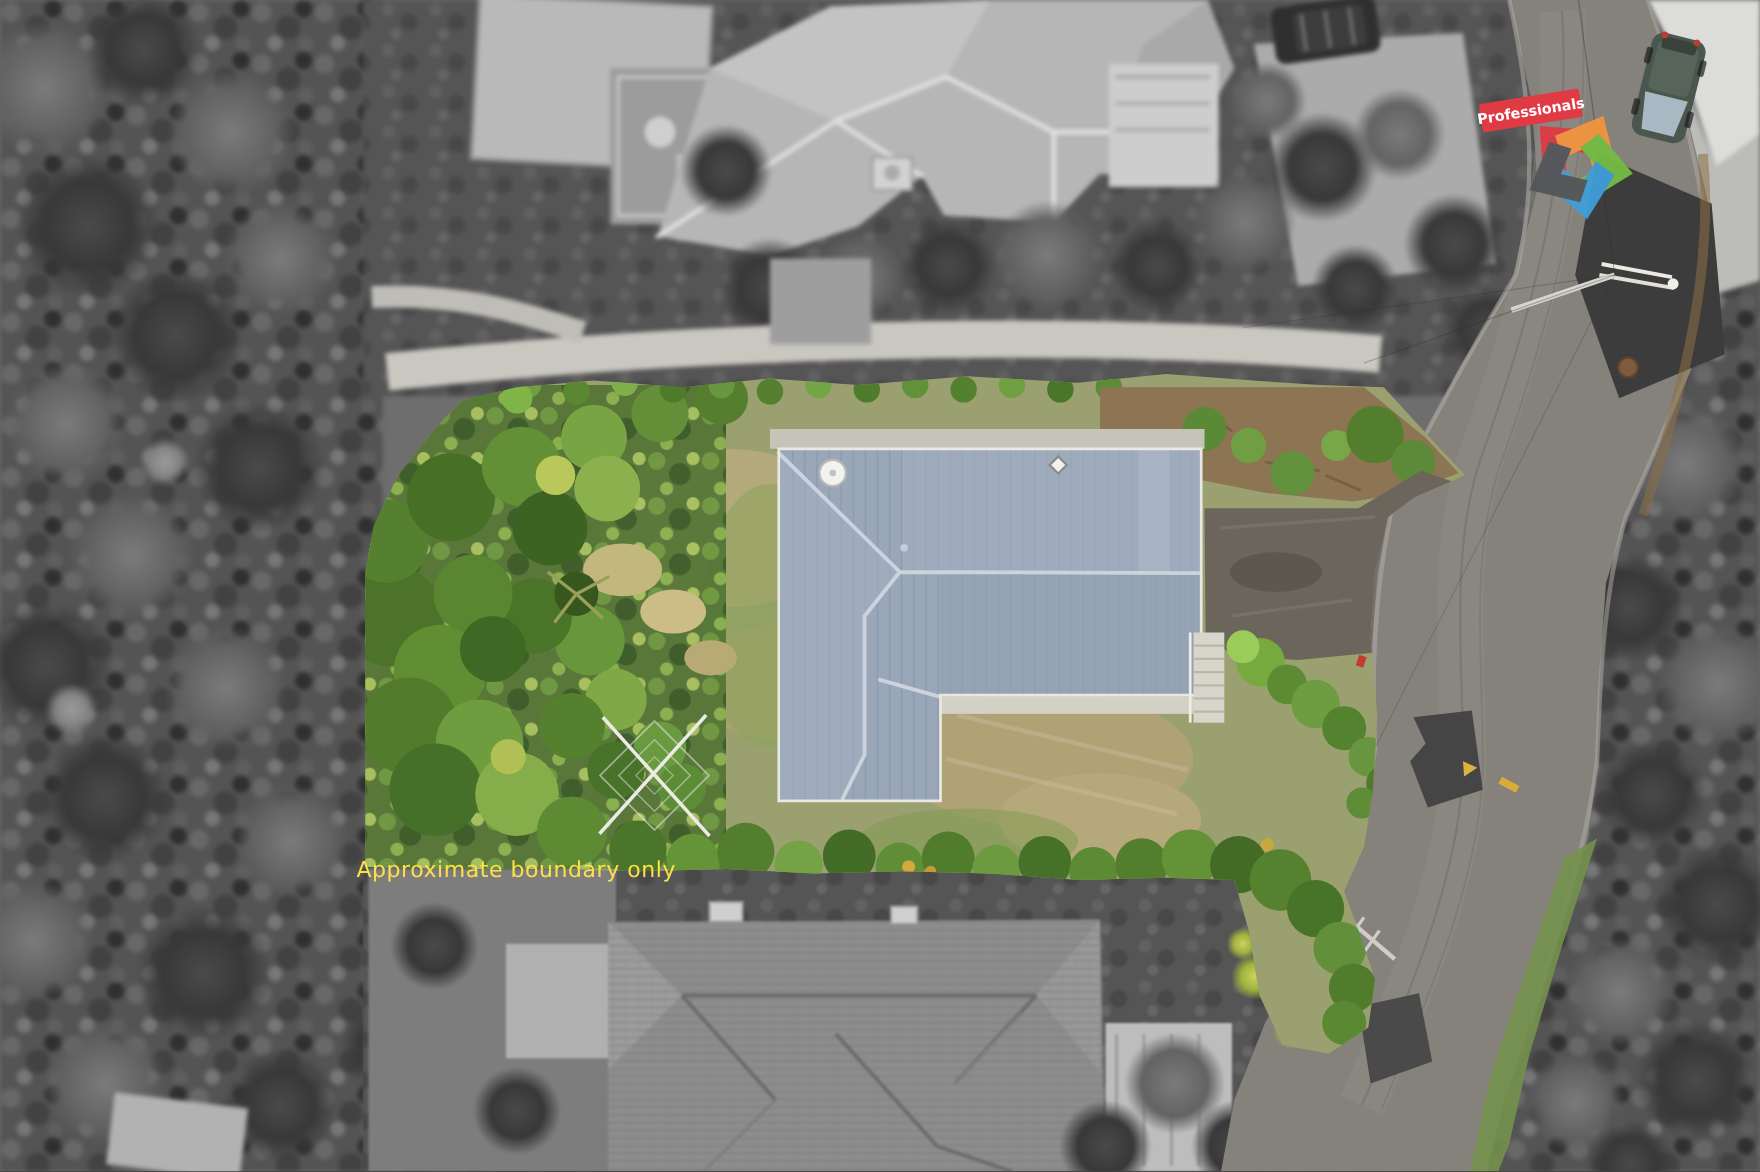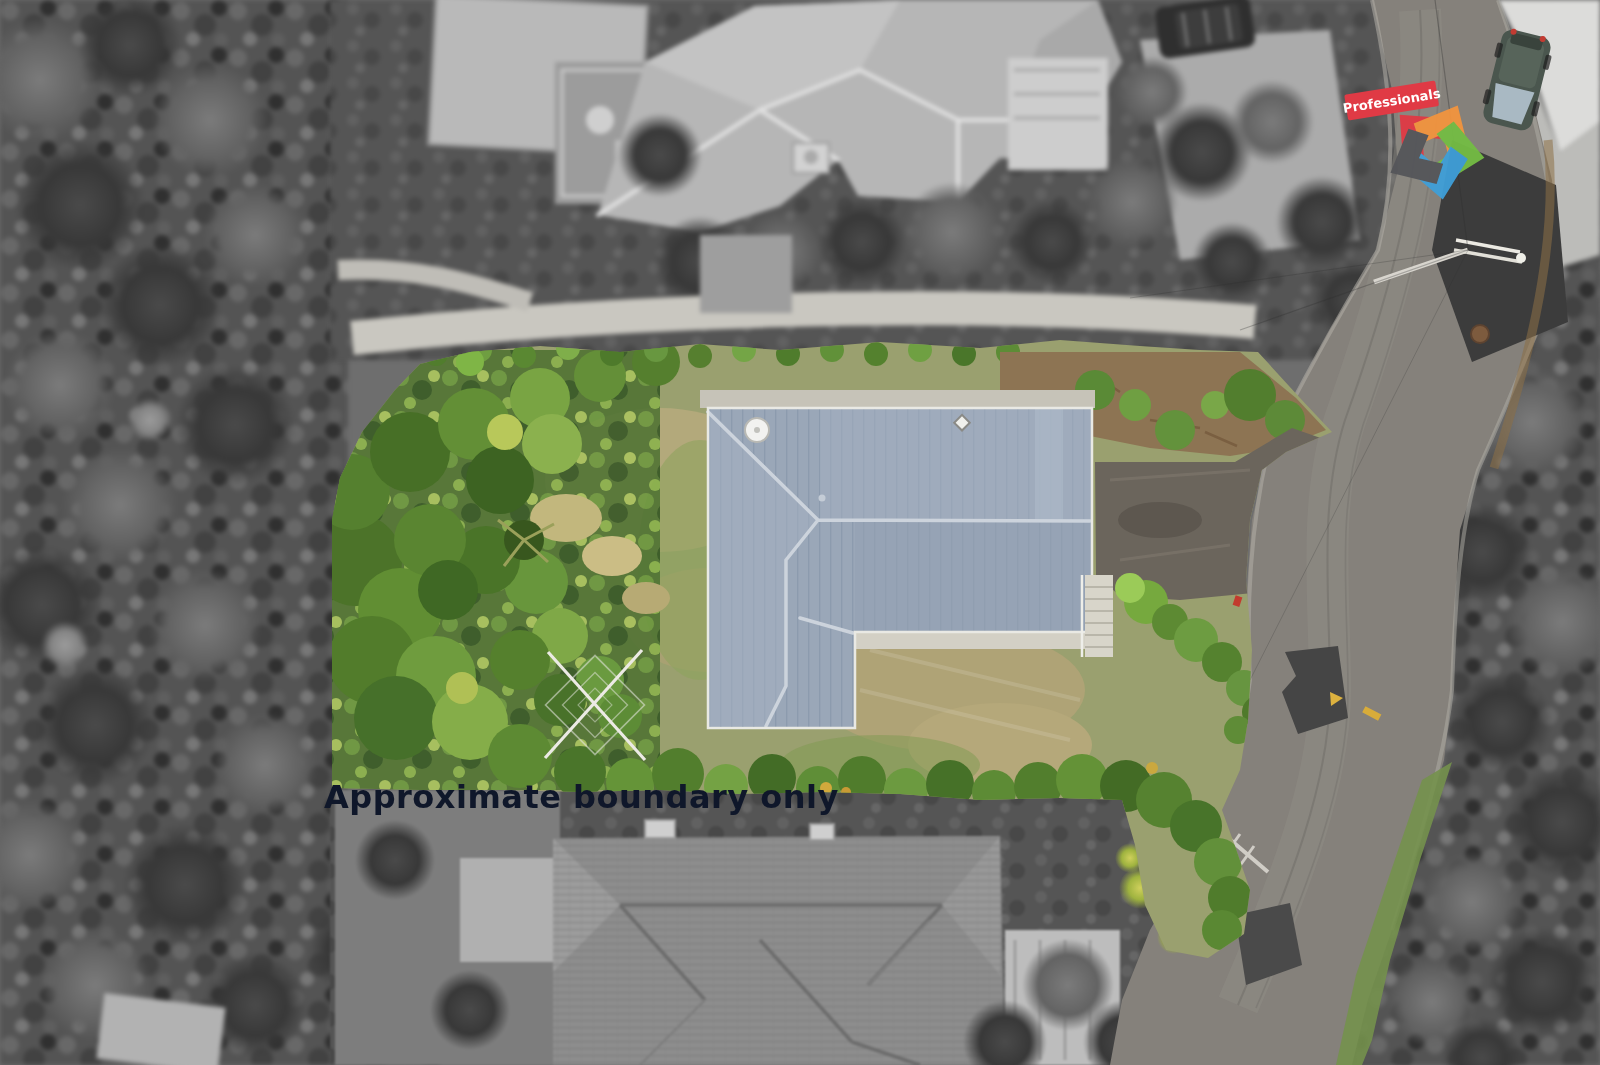--- a/index.html
+++ b/index.html
@@ -7,21 +7,21 @@
     position:relative;width:1600px;height:1065px;overflow:hidden;
     font-family:"DejaVu Sans","Liberation Sans",sans-serif;
     background:#6e6e6e;
   }
   svg{display:block;}
   .blur2{filter:blur(2px);}
   .blur1{filter:blur(1.2px);}
   .blurh{filter:blur(0.6px);}
   #watermark{
     position:absolute;left:324px;top:778px;
-    color:#0f172a;font-size:32px;font-weight:bold;letter-spacing:0.5px;
+    color:#fde047;font-size:20px;font-weight:normal;letter-spacing:0.5px;
     white-space:nowrap;
   }
   #logo{position:absolute;left:1338px;top:42px;}
   #logo text{
     font-family:"DejaVu Sans","Liberation Sans",sans-serif;
     font-weight:bold;fill:#fff;font-size:13px;
   }
 </style>
 </head>
 <body>

